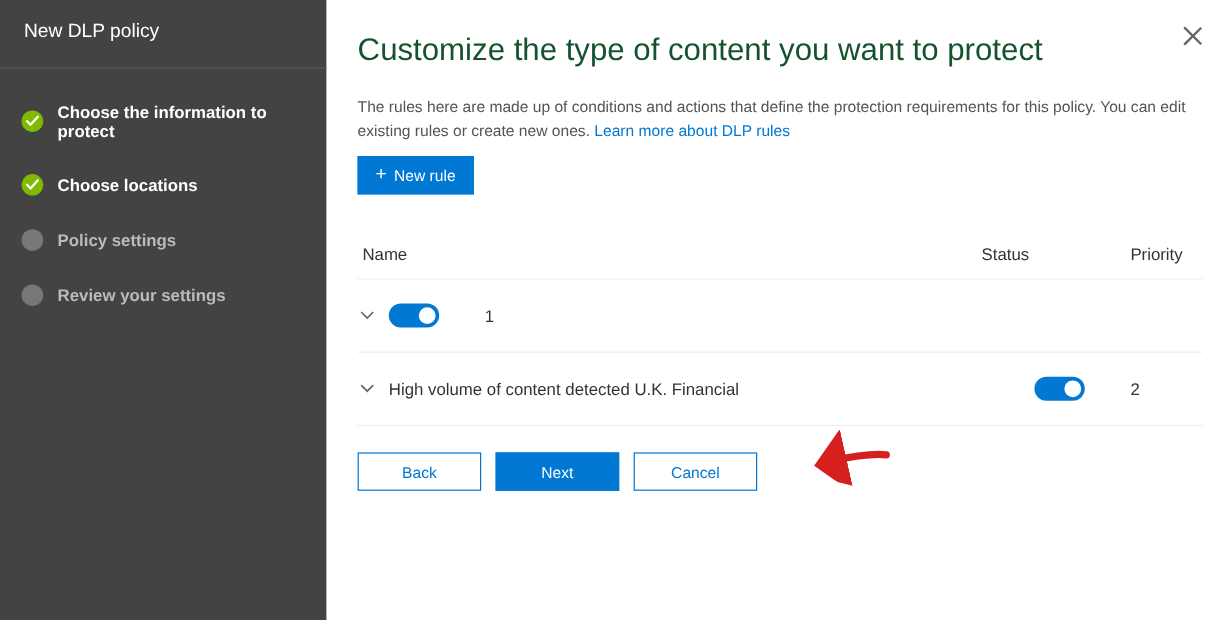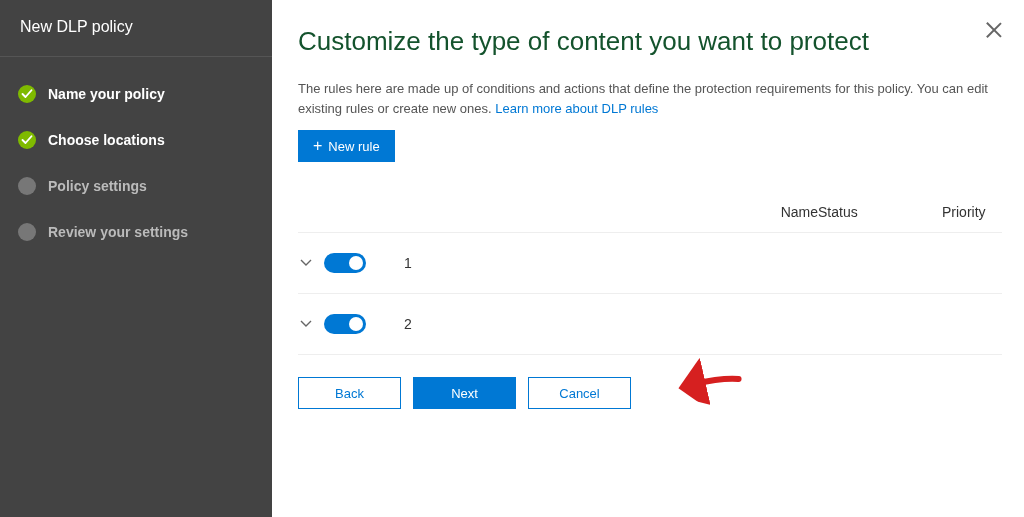--- a/index.html
+++ b/index.html
@@ -104,21 +104,21 @@
   
   .rule-table { margin-top: 42px; }
   .thead {
     display: flex;
     font-size: 14px;
     color: #333;
     font-weight: 400;
     padding: 0 0 12px 0;
     border-bottom: 1px solid #eee;
   }
-  .col-name { flex: 1; padding-left: 4px; text-align: right; }
+  .col-name { flex: 1; padding-left: 4px; }
   .col-status { width: 80px; }
   .col-priority { width: 60px; margin-left: 44px; }
   .trow {
     display: flex;
     align-items: center;
     padding: 20px 0;
     border-bottom: 1px solid #eee;
   }
   .expand {
     width: 16px; height: 16px;
@@ -163,21 +163,21 @@
 <div class="layout">
   <aside class="sidebar">
     <div class="sidebar-title">New DLP policy</div>
     <div class="steps">
       <div class="step done">
         <span class="dot">
             <svg viewBox="0 0 16 16">
               <path d="M2 8 l4 4 l8 -9" stroke="#fff" stroke-width="2.5" fill="none" stroke-linecap="round" stroke-linejoin="round"></path>
             </svg>
           </span>
-        <span class="step-label">Name your policy</span>
+        <span class="step-label">Choose the information to protect</span>
       </div>
       <div class="step done">
         <span class="dot">
             <svg viewBox="0 0 16 16">
               <path d="M2 8 l4 4 l8 -9" stroke="#fff" stroke-width="2.5" fill="none" stroke-linecap="round" stroke-linejoin="round"></path>
             </svg>
           </span>
         <span class="step-label">Choose locations</span>
       </div>
       <div class="step pending">
@@ -221,20 +221,21 @@
         <div class="toggle"></div>
         <div class="priority-val">1</div>
       </div>
 
       <div class="trow">
         <span class="expand">
           <svg viewBox="0 0 12 12">
               <path d="M1 3 l5 5 l5 -5" stroke="#666" stroke-width="1.4" fill="none"></path>
             </svg>
         </span>
+        <div class="rule-name">High volume of content detected U.K. Financial</div>
         <div class="toggle"></div>
         <div class="priority-val">2</div>
       </div>
     </div>
 
     <div class="footer">
       <button class="btn btn-secondary">Back</button>
       <button class="btn btn-primary">Next</button>
       <button class="btn btn-secondary">Cancel</button>
     </div>

